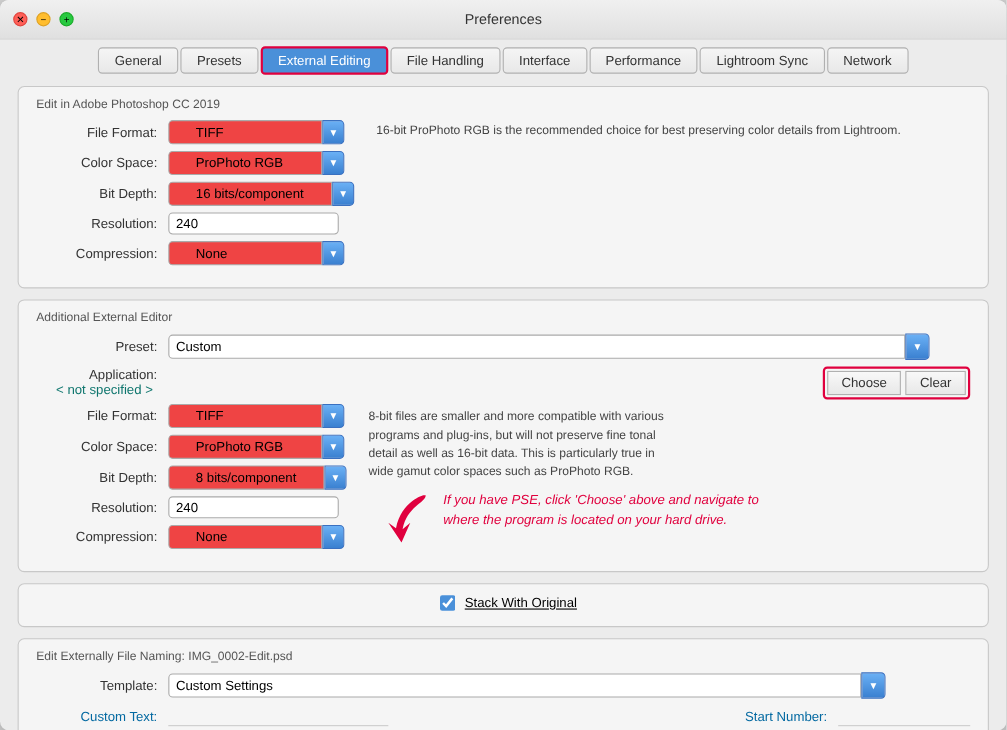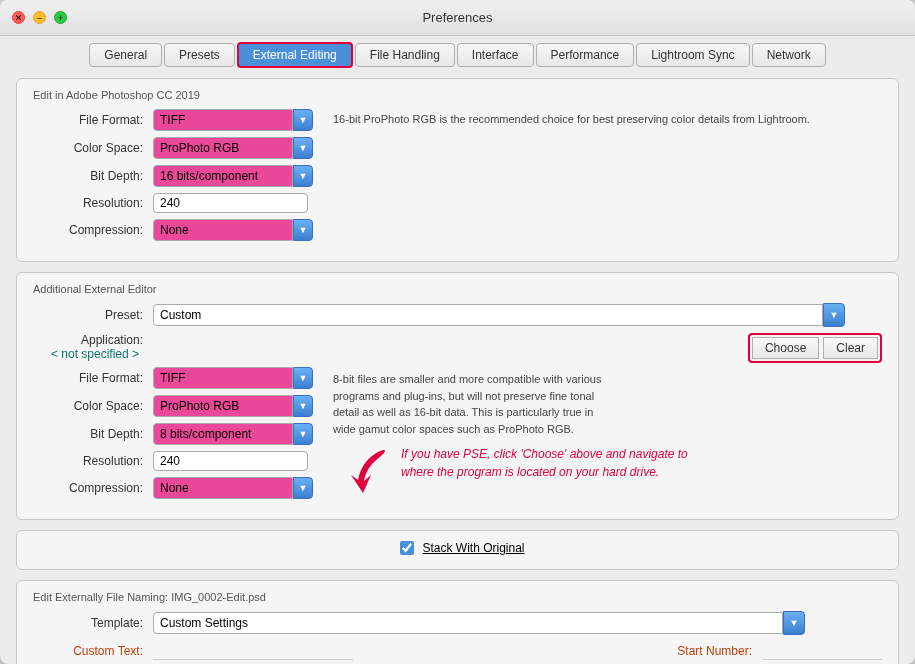--- a/index.html
+++ b/index.html
@@ -111,23 +111,23 @@
     .select-blue-arrow {
       position: relative;
       display: inline-flex;
       align-items: center;
     }
     .select-blue-arrow select {
       appearance: none;
       -webkit-appearance: none;
       border: 1px solid #aaa;
       border-radius: 4px 0 0 4px;
-      padding: 3px 6px;
-      font-size: 12px;
-      background: #ec4899;
+      padding: 3px 24px;
+      font-size: 12px;
+      background: #ef4444;
       min-width: 140px;
     }
     .arrow-btn {
       width: 20px;
       height: 100%;
       min-height: 22px;
       background: linear-gradient(180deg, #6ab0f5 0%, #3a80d0 100%);
       border: 1px solid #3a70c0;
       border-radius: 0 4px 4px 0;
       display: flex;
@@ -298,21 +298,21 @@
       background: white;
       width: 630px;
     }
     .bottom-row {
       display: flex;
       align-items: center;
       margin-top: 6px;
     }
     .bottom-label {
       font-size: 12px;
-      color: #c2410c;
+      color: #0369a1;
       width: 120px;
       text-align: right;
       padding-right: 10px;
     }
     .bottom-input {
       border: none;
       border-bottom: 1px solid #ccc;
       background: transparent;
       font-size: 12px;
       width: 200px;

